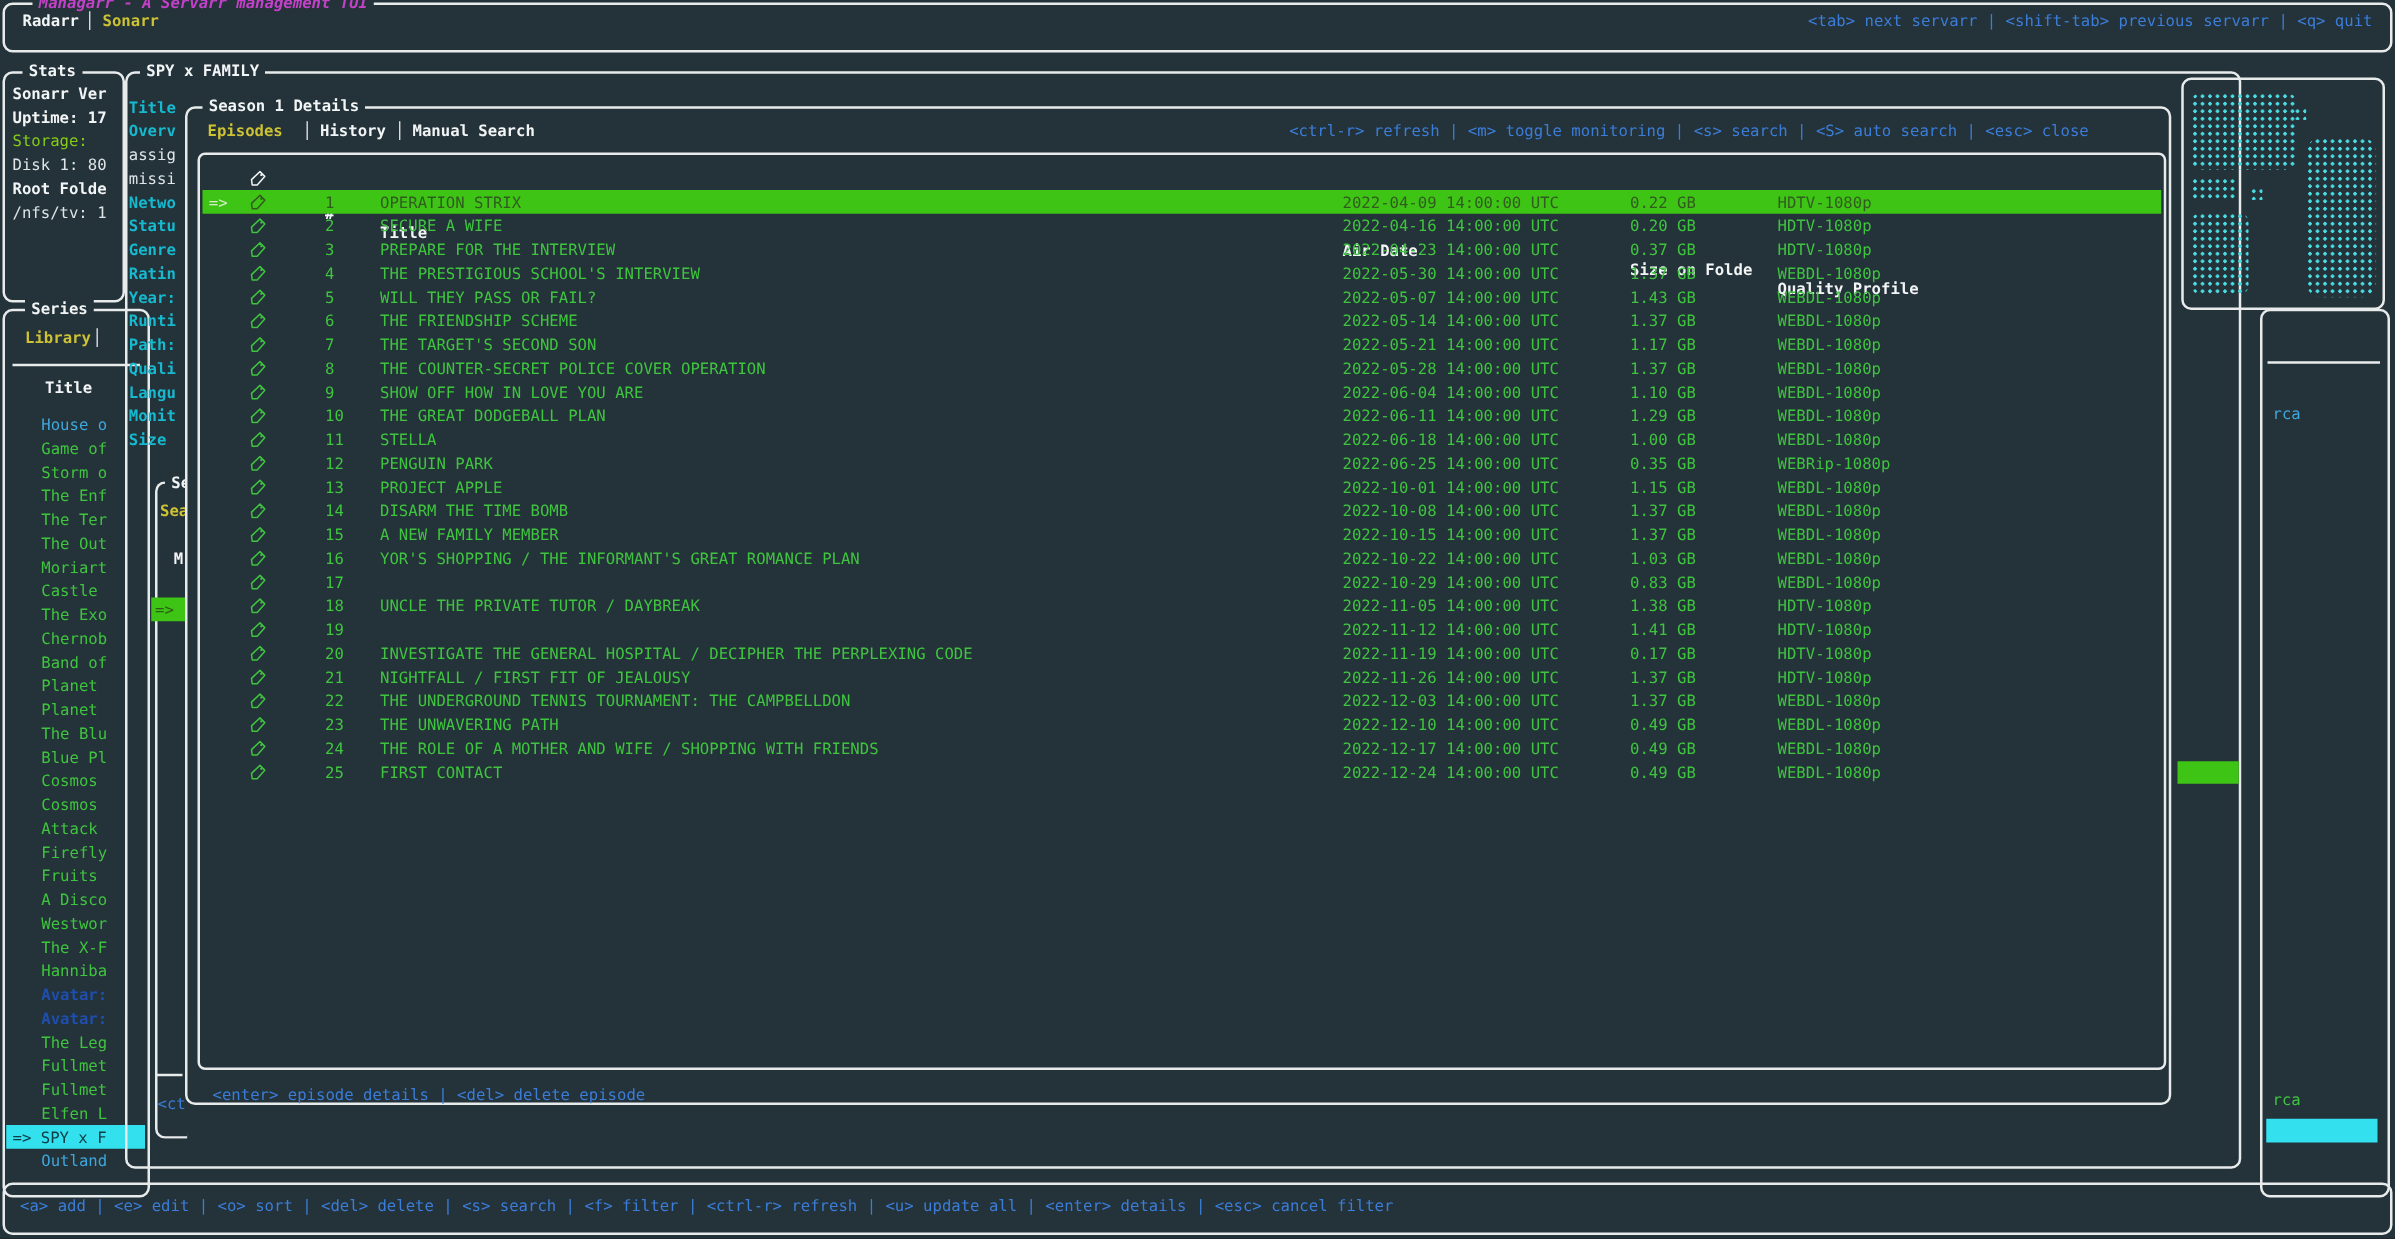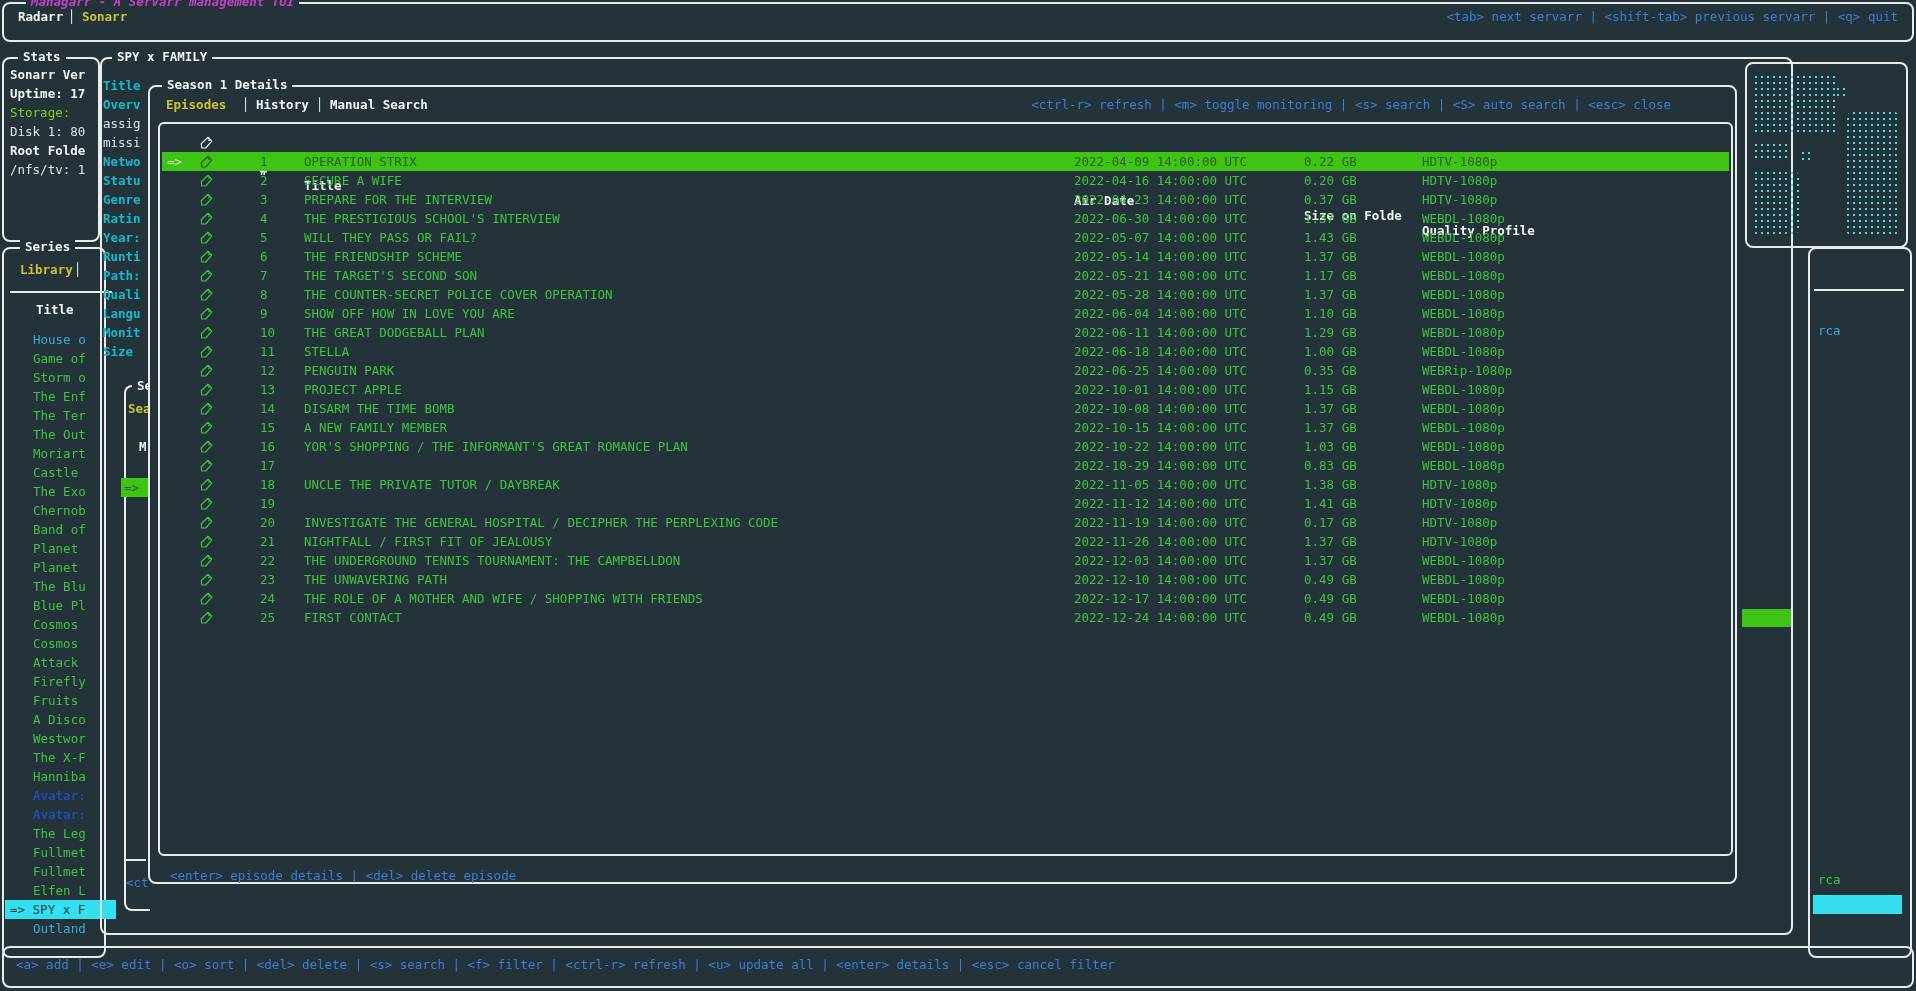--- a/index.html
+++ b/index.html
@@ -54,21 +54,21 @@
     <div id="stats-lines">
         <div class="abs" style="left: 6px; top: 8px; font-weight: bold; color: rgb(242, 245, 246);">Sonarr Ver</div>
         <div class="abs" style="left: 6px; top: 27px; font-weight: bold; color: rgb(242, 245, 246);">Uptime: 17</div>
         <div class="abs" style="left: 6px; top: 46px; font-weight: normal; color: #84cc16;">Storage:</div>
         <div class="abs" style="left: 6px; top: 65px; color: rgb(223, 229, 231);">Disk 1: 80</div>
         <div class="abs" style="left: 6px; top: 84px; font-weight: bold; color: rgb(242, 245, 246);">Root Folde</div>
         <div class="abs" style="left: 6px; top: 103px; color: rgb(223, 229, 231);">/nfs/tv: 1</div>
       </div>
   </div>
 
-  <div class="win" style="left:2px;top:247px;width:104px;height:711px;">
+  <div class="win" style="left:2px;top:247px;width:118px;height:711px;">
     <span class="wtitle" style="left:16px;">Series</span>
     <span class="abs yellow" style="left:16px;top:13px;">Library</span>
     <span class="abs sep" style="left:70px;top:13px;">│</span>
     <div class="hline" style="left:6px;top:42px;width:102px;"></div>
     <span class="abs whitebold" style="left:32px;top:53px;">Title</span>
   </div>
   <div class="abs" id="series-list" style="left:0;top:330px;width:120px;"><div class="slist-item col-light_blue" style="top: 0px;">House o</div><div class="slist-item col-green" style="top: 19px;">Game of</div><div class="slist-item col-green" style="top: 38px;">Storm o</div><div class="slist-item col-green" style="top: 57px;">The Enf</div><div class="slist-item col-green" style="top: 76px;">The Ter</div><div class="slist-item col-green" style="top: 95px;">The Out</div><div class="slist-item col-green" style="top: 114px;">Moriart</div><div class="slist-item col-green" style="top: 133px;">Castle</div><div class="slist-item col-green" style="top: 152px;">The Exo</div><div class="slist-item col-green" style="top: 171px;">Chernob</div><div class="slist-item col-green" style="top: 190px;">Band of</div><div class="slist-item col-green" style="top: 209px;">Planet</div><div class="slist-item col-green" style="top: 228px;">Planet</div><div class="slist-item col-green" style="top: 247px;">The Blu</div><div class="slist-item col-green" style="top: 266px;">Blue Pl</div><div class="slist-item col-green" style="top: 285px;">Cosmos</div><div class="slist-item col-green" style="top: 304px;">Cosmos</div><div class="slist-item col-green" style="top: 323px;">Attack</div><div class="slist-item col-green" style="top: 342px;">Firefly</div><div class="slist-item col-green" style="top: 361px;">Fruits</div><div class="slist-item col-green" style="top: 380px;">A Disco</div><div class="slist-item col-green" style="top: 399px;">Westwor</div><div class="slist-item col-green" style="top: 418px;">The X-F</div><div class="slist-item col-green" style="top: 437px;">Hanniba</div><div class="slist-item col-navy" style="top: 456px;">Avatar:</div><div class="slist-item col-navy" style="top: 475px;">Avatar:</div><div class="slist-item col-green" style="top: 494px;">The Leg</div><div class="slist-item col-green" style="top: 513px;">Fullmet</div><div class="slist-item col-green" style="top: 532px;">Fullmet</div><div class="slist-item col-green" style="top: 551px;">Elfen L</div><div class="sel-cyan" style="top: 570px;">=&gt; SPY x F</div><div class="slist-item col-light_blue" style="top: 589px;">Outland</div></div>
 
   <div class="win" style="left:100px;top:57px;width:1693px;height:878px;">
     <span class="wtitle" style="left:10px;">SPY x FAMILY</span>
@@ -159,21 +159,21 @@
             <span class="c c-s">0.37 GB</span>
             <span class="c c-q">HDTV-1080p</span>
           </div>
           <div class="erow" style="top: 85px;">
             <span class="c c-ic"><svg width="13" height="13" viewBox="0 0 14 14">
                 <path d="M8.6 1.4 L12.7 5.5 L6.2 12.9 L1.9 12.9 L1.3 8.3 Z" fill="none" stroke="currentColor" stroke-width="1.3" stroke-linejoin="round"></path>
                 <circle cx="9.7" cy="4.4" r="1" fill="currentColor"></circle>
               </svg></span>
             <span class="c c-n">4</span>
             <span class="c c-t">THE PRESTIGIOUS SCHOOL'S INTERVIEW</span>
-            <span class="c c-d">2022-06-30 14:00:00 UTC</span>
+            <span class="c c-d">2022-05-30 14:00:00 UTC</span>
             <span class="c c-s">1.37 GB</span>
             <span class="c c-q">WEBDL-1080p</span>
           </div>
           <div class="erow" style="top: 104px;">
             <span class="c c-ic"><svg width="13" height="13" viewBox="0 0 14 14">
                 <path d="M8.6 1.4 L12.7 5.5 L6.2 12.9 L1.9 12.9 L1.3 8.3 Z" fill="none" stroke="currentColor" stroke-width="1.3" stroke-linejoin="round"></path>
                 <circle cx="9.7" cy="4.4" r="1" fill="currentColor"></circle>
               </svg></span>
             <span class="c c-n">5</span>
             <span class="c c-t">WILL THEY PASS OR FAIL?</span>

